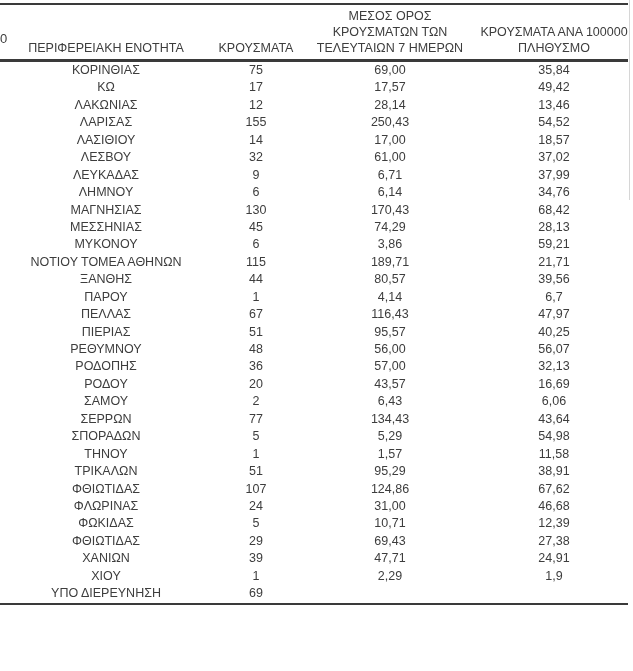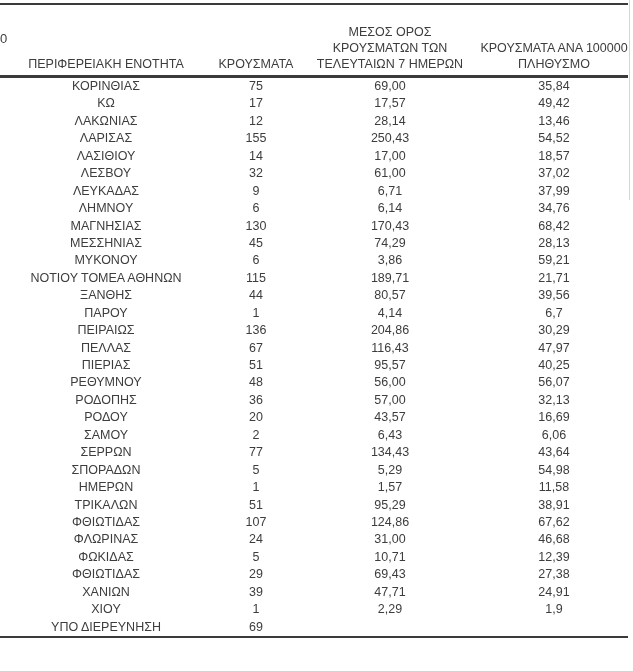--- a/index.html
+++ b/index.html
@@ -46,21 +46,21 @@
   col.c-region  { width: 212px; }
   col.c-cases   { width: 88px; }
   col.c-avg     { width: 180px; }
   col.c-per100k { width: 148px; }
 
   thead th {
     vertical-align: bottom;
     font-weight: normal;
     font-size: 12.5px;
     line-height: 16px;
-    padding: 19px 0 3px 0;
+    padding: 3px 0 3px 0;
     text-align: center;
     border-bottom: 3px solid #3a3a3a;
   }
   thead th .hline { display: block; }
 
   tbody td {
     height: 17.44px;
     padding: 0;
     font-size: 12.5px;
     line-height: 17.44px;
@@ -183,26 +183,20 @@
           <td>80,57</td>
           <td>39,56</td>
         </tr>
         <tr>
           <td>ΠΑΡΟΥ</td>
           <td>1</td>
           <td>4,14</td>
           <td>6,7</td>
         </tr>
         <tr>
-          <td>ΠΕΙΡΑΙΩΣ</td>
-          <td>136</td>
-          <td>204,86</td>
-          <td>30,29</td>
-        </tr>
-        <tr>
           <td>ΠΕΛΛΑΣ</td>
           <td>67</td>
           <td>116,43</td>
           <td>47,97</td>
         </tr>
         <tr>
           <td>ΠΙΕΡΙΑΣ</td>
           <td>51</td>
           <td>95,57</td>
           <td>40,25</td>
@@ -237,21 +231,21 @@
           <td>134,43</td>
           <td>43,64</td>
         </tr>
         <tr>
           <td>ΣΠΟΡΑΔΩΝ</td>
           <td>5</td>
           <td>5,29</td>
           <td>54,98</td>
         </tr>
         <tr>
-          <td>ΗΜΕΡΩΝ</td>
+          <td>ΤΗΝΟΥ</td>
           <td>1</td>
           <td>1,57</td>
           <td>11,58</td>
         </tr>
         <tr>
           <td>ΤΡΙΚΑΛΩΝ</td>
           <td>51</td>
           <td>95,29</td>
           <td>38,91</td>
         </tr>

